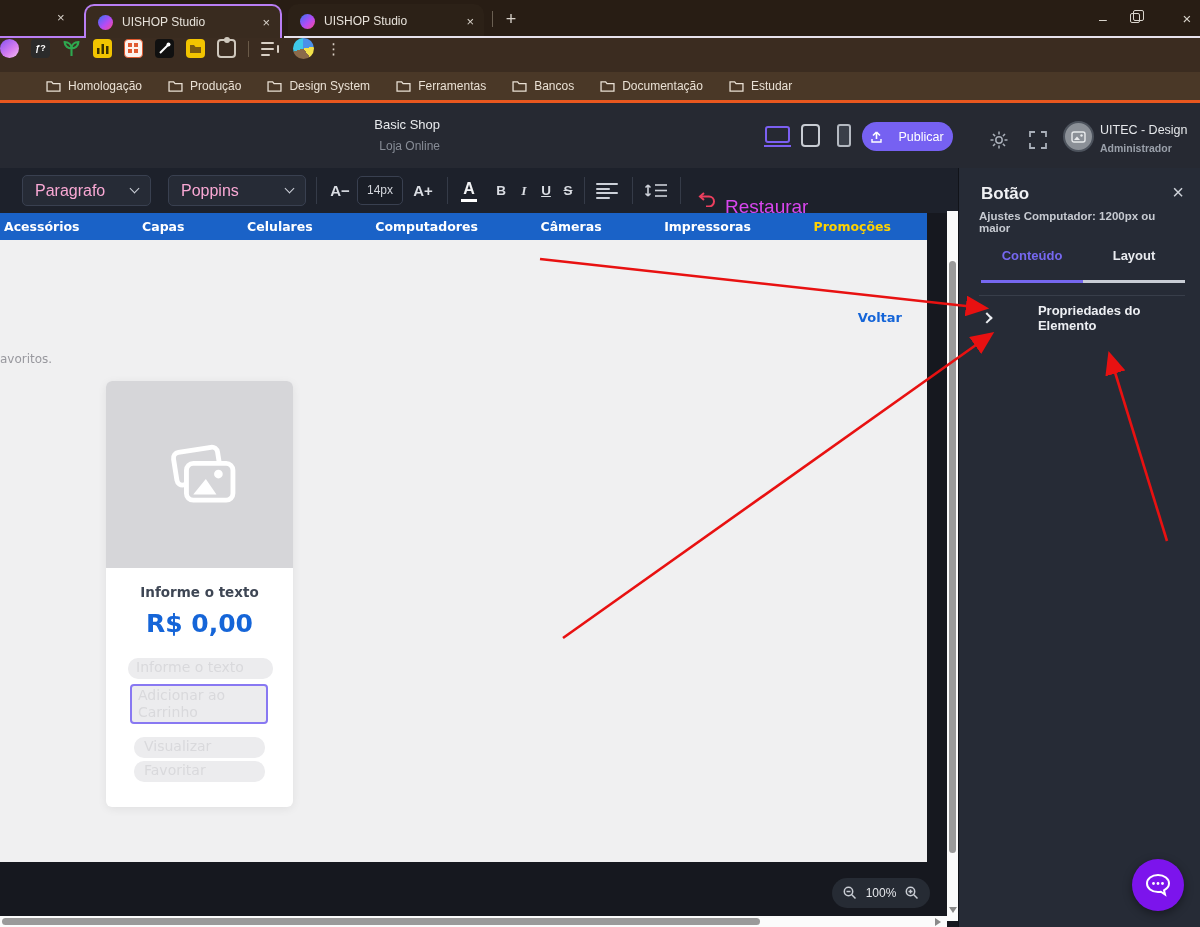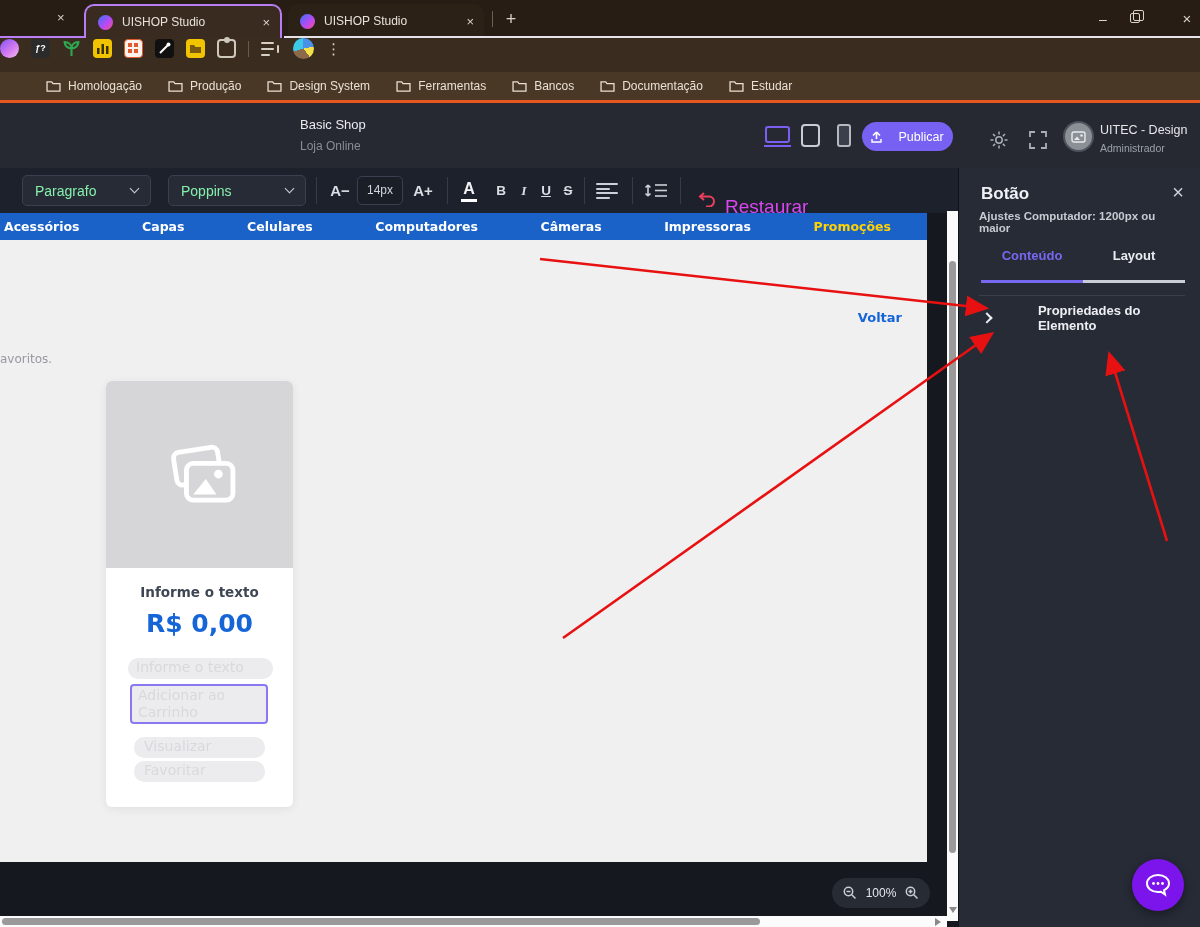--- a/index.html
+++ b/index.html
@@ -51,40 +51,40 @@
   .bm { display:flex; align-items:center; gap:7px; cursor:pointer; }
   .bm-label { color:#e9e0d4; font-size:12px; white-space:nowrap; }
   .bm-partial { position:absolute; left:-8px; top:78px; }
 
   
   .env-line { left:0; top:100px; width:1200px; height:3px; background:#e8571f; }
   .env-badge { left:1112px; top:100px; width:88px; height:21px; background:#e8571f; color:#fff; font-size:11px; font-weight:bold; text-align:center; line-height:21px; border-radius:0 0 0 12px; }
 
   
   .app-header { left:0; top:103px; width:1200px; height:65px; background:#262932; }
-  .shop-block { left:300px; top:14px; width:140px; text-align:left; }
+  .shop-block { left:300px; top:14px; width:140px; text-align:right; }
   .shop-name { color:#e8eaed; font-size:13px; }
   .shop-type { color:#878c96; font-size:12px; margin-top:7px; }
   .dev-desktop { left:765px; top:23px; width:25px; height:17px; border:2px solid #7b5ff2; border-radius:3px; }
   .dev-desktop::after { content:""; position:absolute; left:-3px; top:17px; width:27px; height:2px; background:#7b5ff2; }
   .dev-tablet { left:801px; top:21px; width:19px; height:23px; border:2.5px solid #c8ccd3; border-radius:4px; }
   .dev-phone { left:837px; top:21px; width:14px; height:23px; border:2px solid #b4b9c1; border-radius:3px; background:#3a3f49; }
   .publish-btn { left:862px; top:19px; width:91px; height:29px; border-radius:15px; background:#7661f2; display:flex; align-items:center; justify-content:center; gap:16px; cursor:pointer; }
   .publish-label { color:#fff; font-size:12.5px; }
   .hicon { top:26px; width:22px; height:22px; display:flex; align-items:center; justify-content:center; cursor:pointer; }
   .hicon-theme { left:988px; } .hicon-fs { left:1027px; }
   .avatar { left:1063px; top:18px; width:31px; height:31px; border-radius:50%; border:2px solid #4d535d; background:#8b9097; display:flex; align-items:center; justify-content:center; }
   .user-name { left:1100px; top:20px; color:#e6e8eb; font-size:12.5px; white-space:nowrap; }
-  .user-role { left:1100px; top:39px; color:#9aa0aa; font-size:10.5px; font-weight:normal; }
+  .user-role { left:1100px; top:39px; color:#9aa0aa; font-size:10.5px; font-weight:bold; }
 
   
   .editor-toolbar { left:0; top:168px; width:958px; height:45px; background:#1d212b; }
   .sel { top:7px; height:31px; background:#262b36; border:1px solid #394050; border-radius:5px; display:flex; align-items:center; padding:0 12px; cursor:pointer; }
   .sel-paragraph { left:22px; width:129px; } .sel-font { left:168px; width:138px; }
-  .sel-label { color:#86efac; font-size:14px; flex:1; }
+  .sel-label { color:#f9a8d4; font-size:16px; flex:1; }
   .caret { width:7px; height:7px; border-right:1.5px solid #ccd0d8; border-bottom:1.5px solid #ccd0d8; transform:rotate(45deg); margin-top:-4px; }
   .tb-sep { top:9px; width:1px; height:27px; background:#353b48; }
   .tb-btn { top:7px; height:31px; display:flex; align-items:center; justify-content:center; color:#dadde3; cursor:pointer; }
   .fs-dec { left:324px; width:32px; font-size:15px; font-weight:bold; }
   .fs-box { left:357px; top:8px; width:46px; height:29px; background:#1a1e27; border:1px solid #394050; border-radius:5px; color:#d2d5db; font-size:12px; text-align:center; line-height:27px; }
   .fs-inc { left:406px; width:34px; font-size:15px; font-weight:bold; }
   .font-color { left:455px; width:28px; flex-direction:column; font-size:16px; font-weight:bold; color:#f2f3f5; }
   .font-color .bar { width:16px; height:3px; background:#fff; margin-top:1px; }
   .fmt { width:22px; font-size:13.5px; font-weight:bold; }
   .fmt-b { left:490px; } .fmt-i { left:513px; font-style:italic; font-family:"Liberation Serif",serif; }

